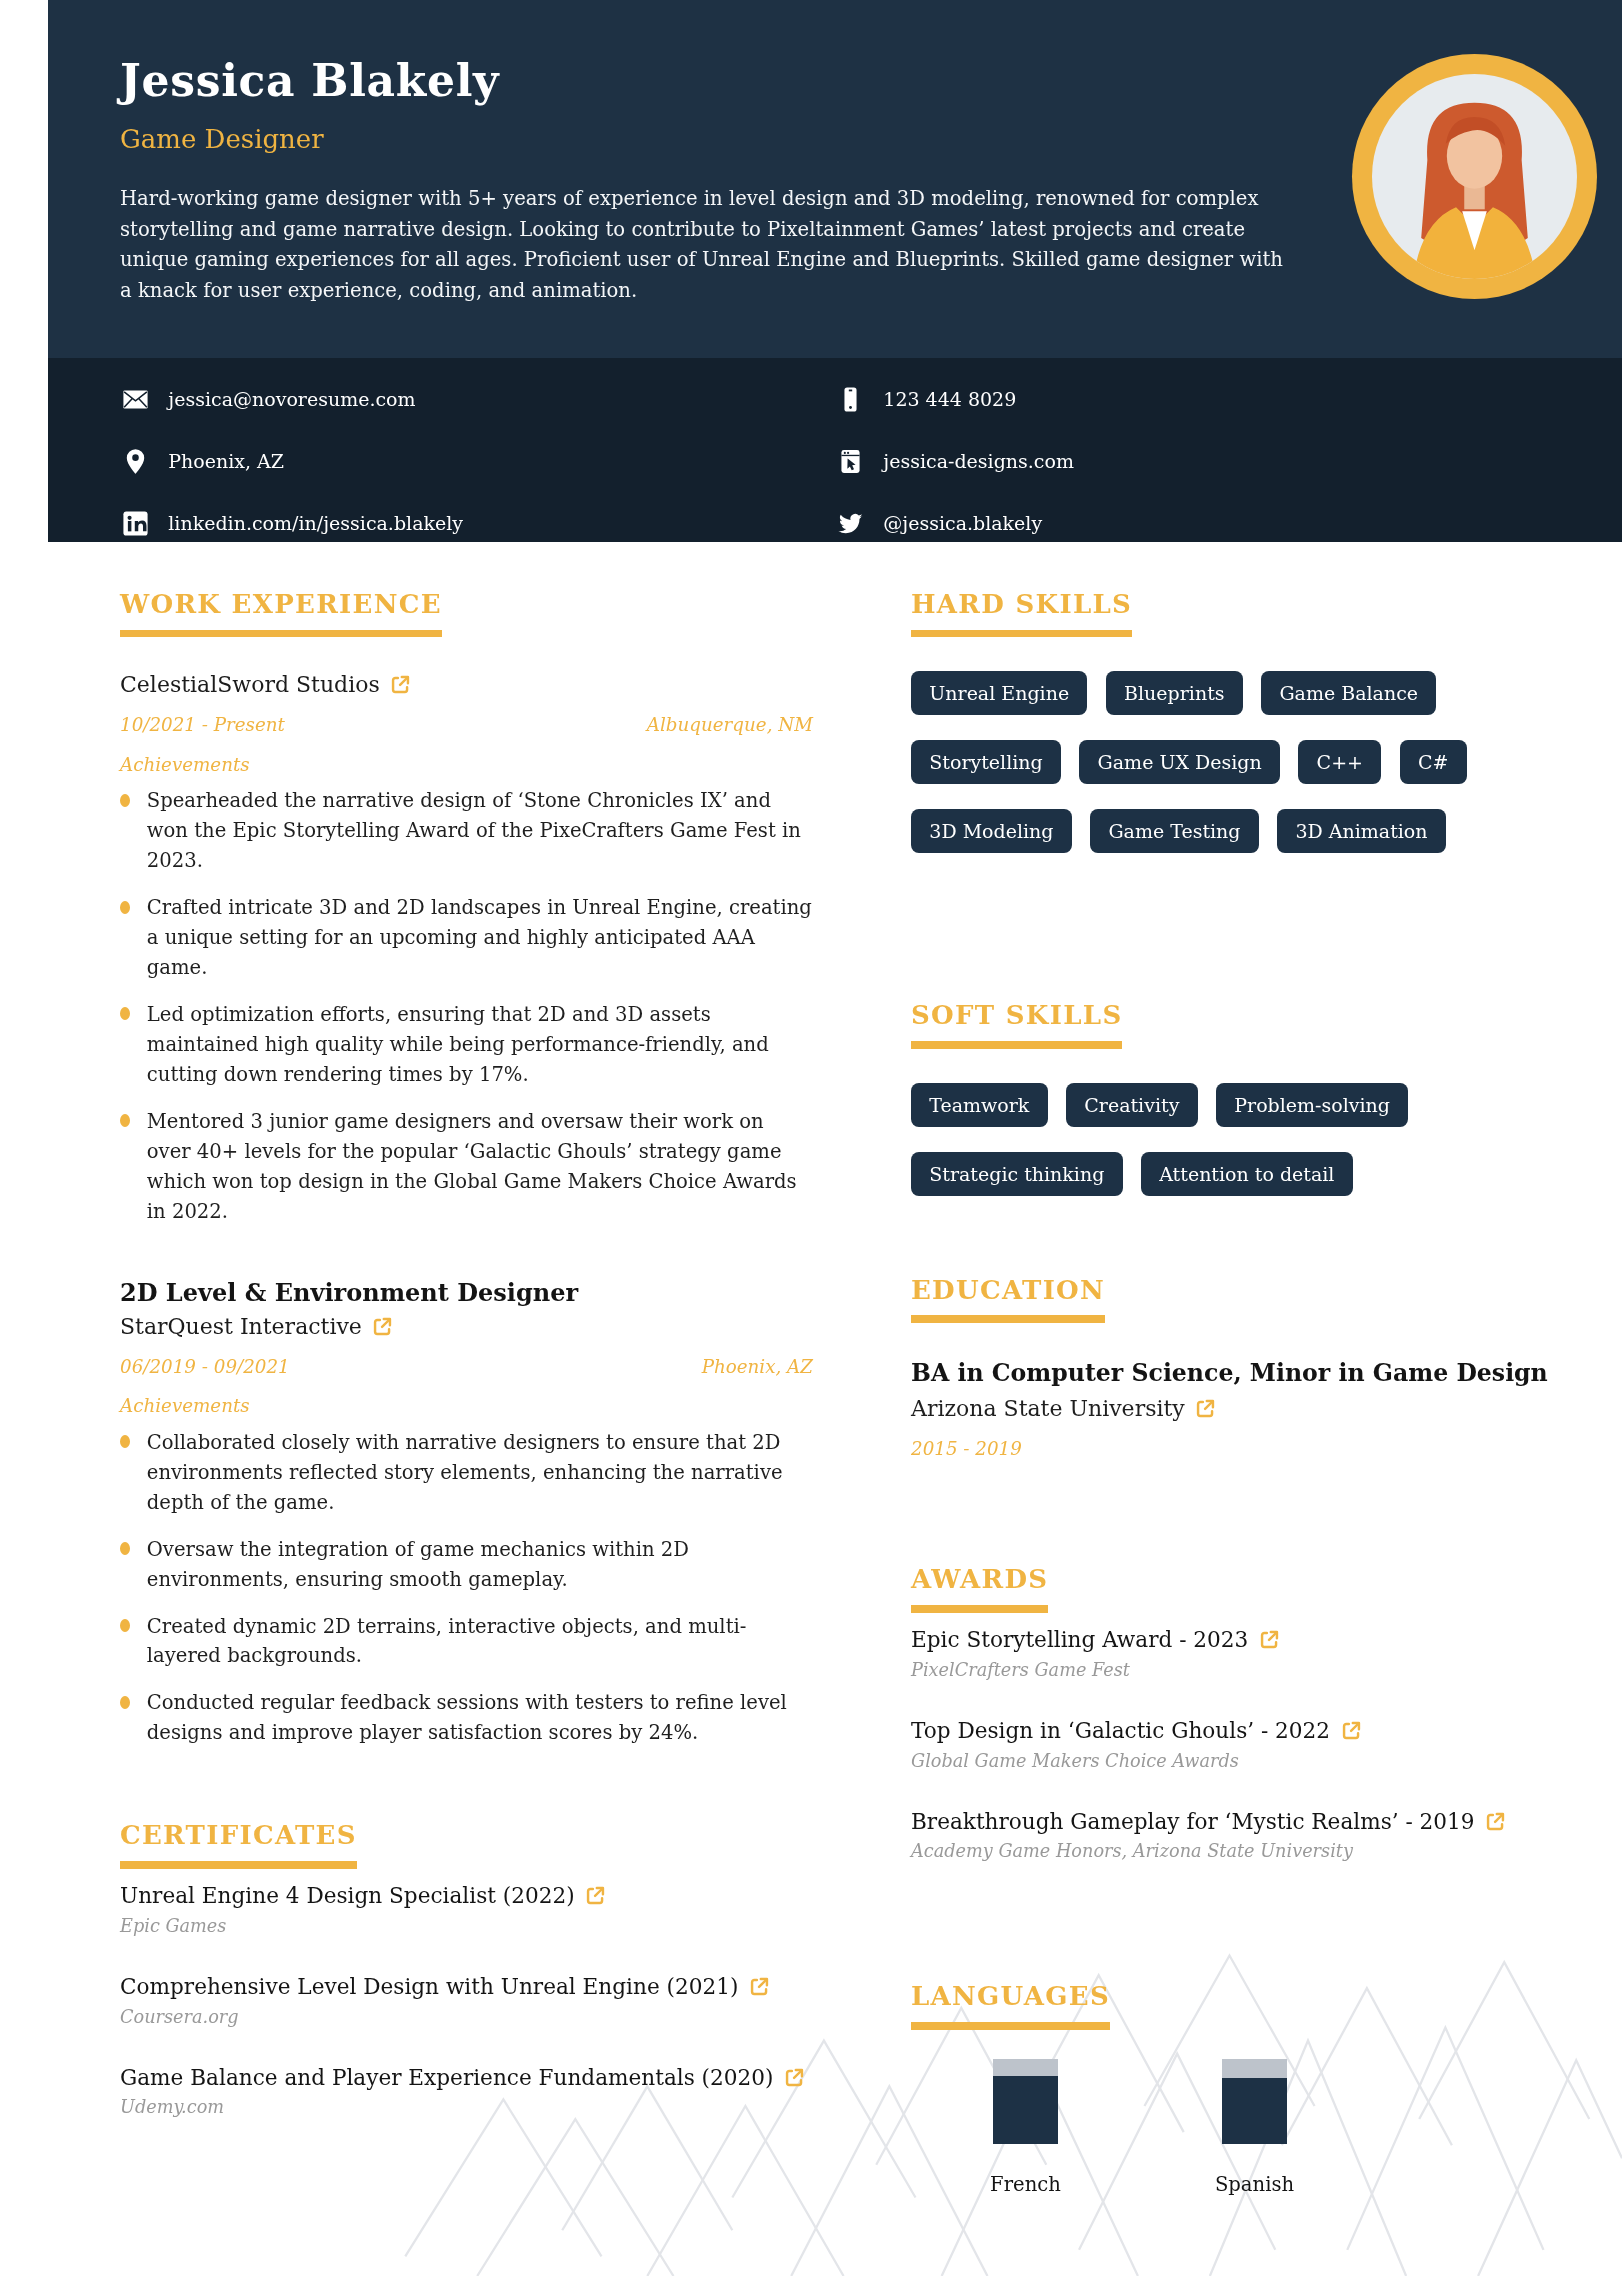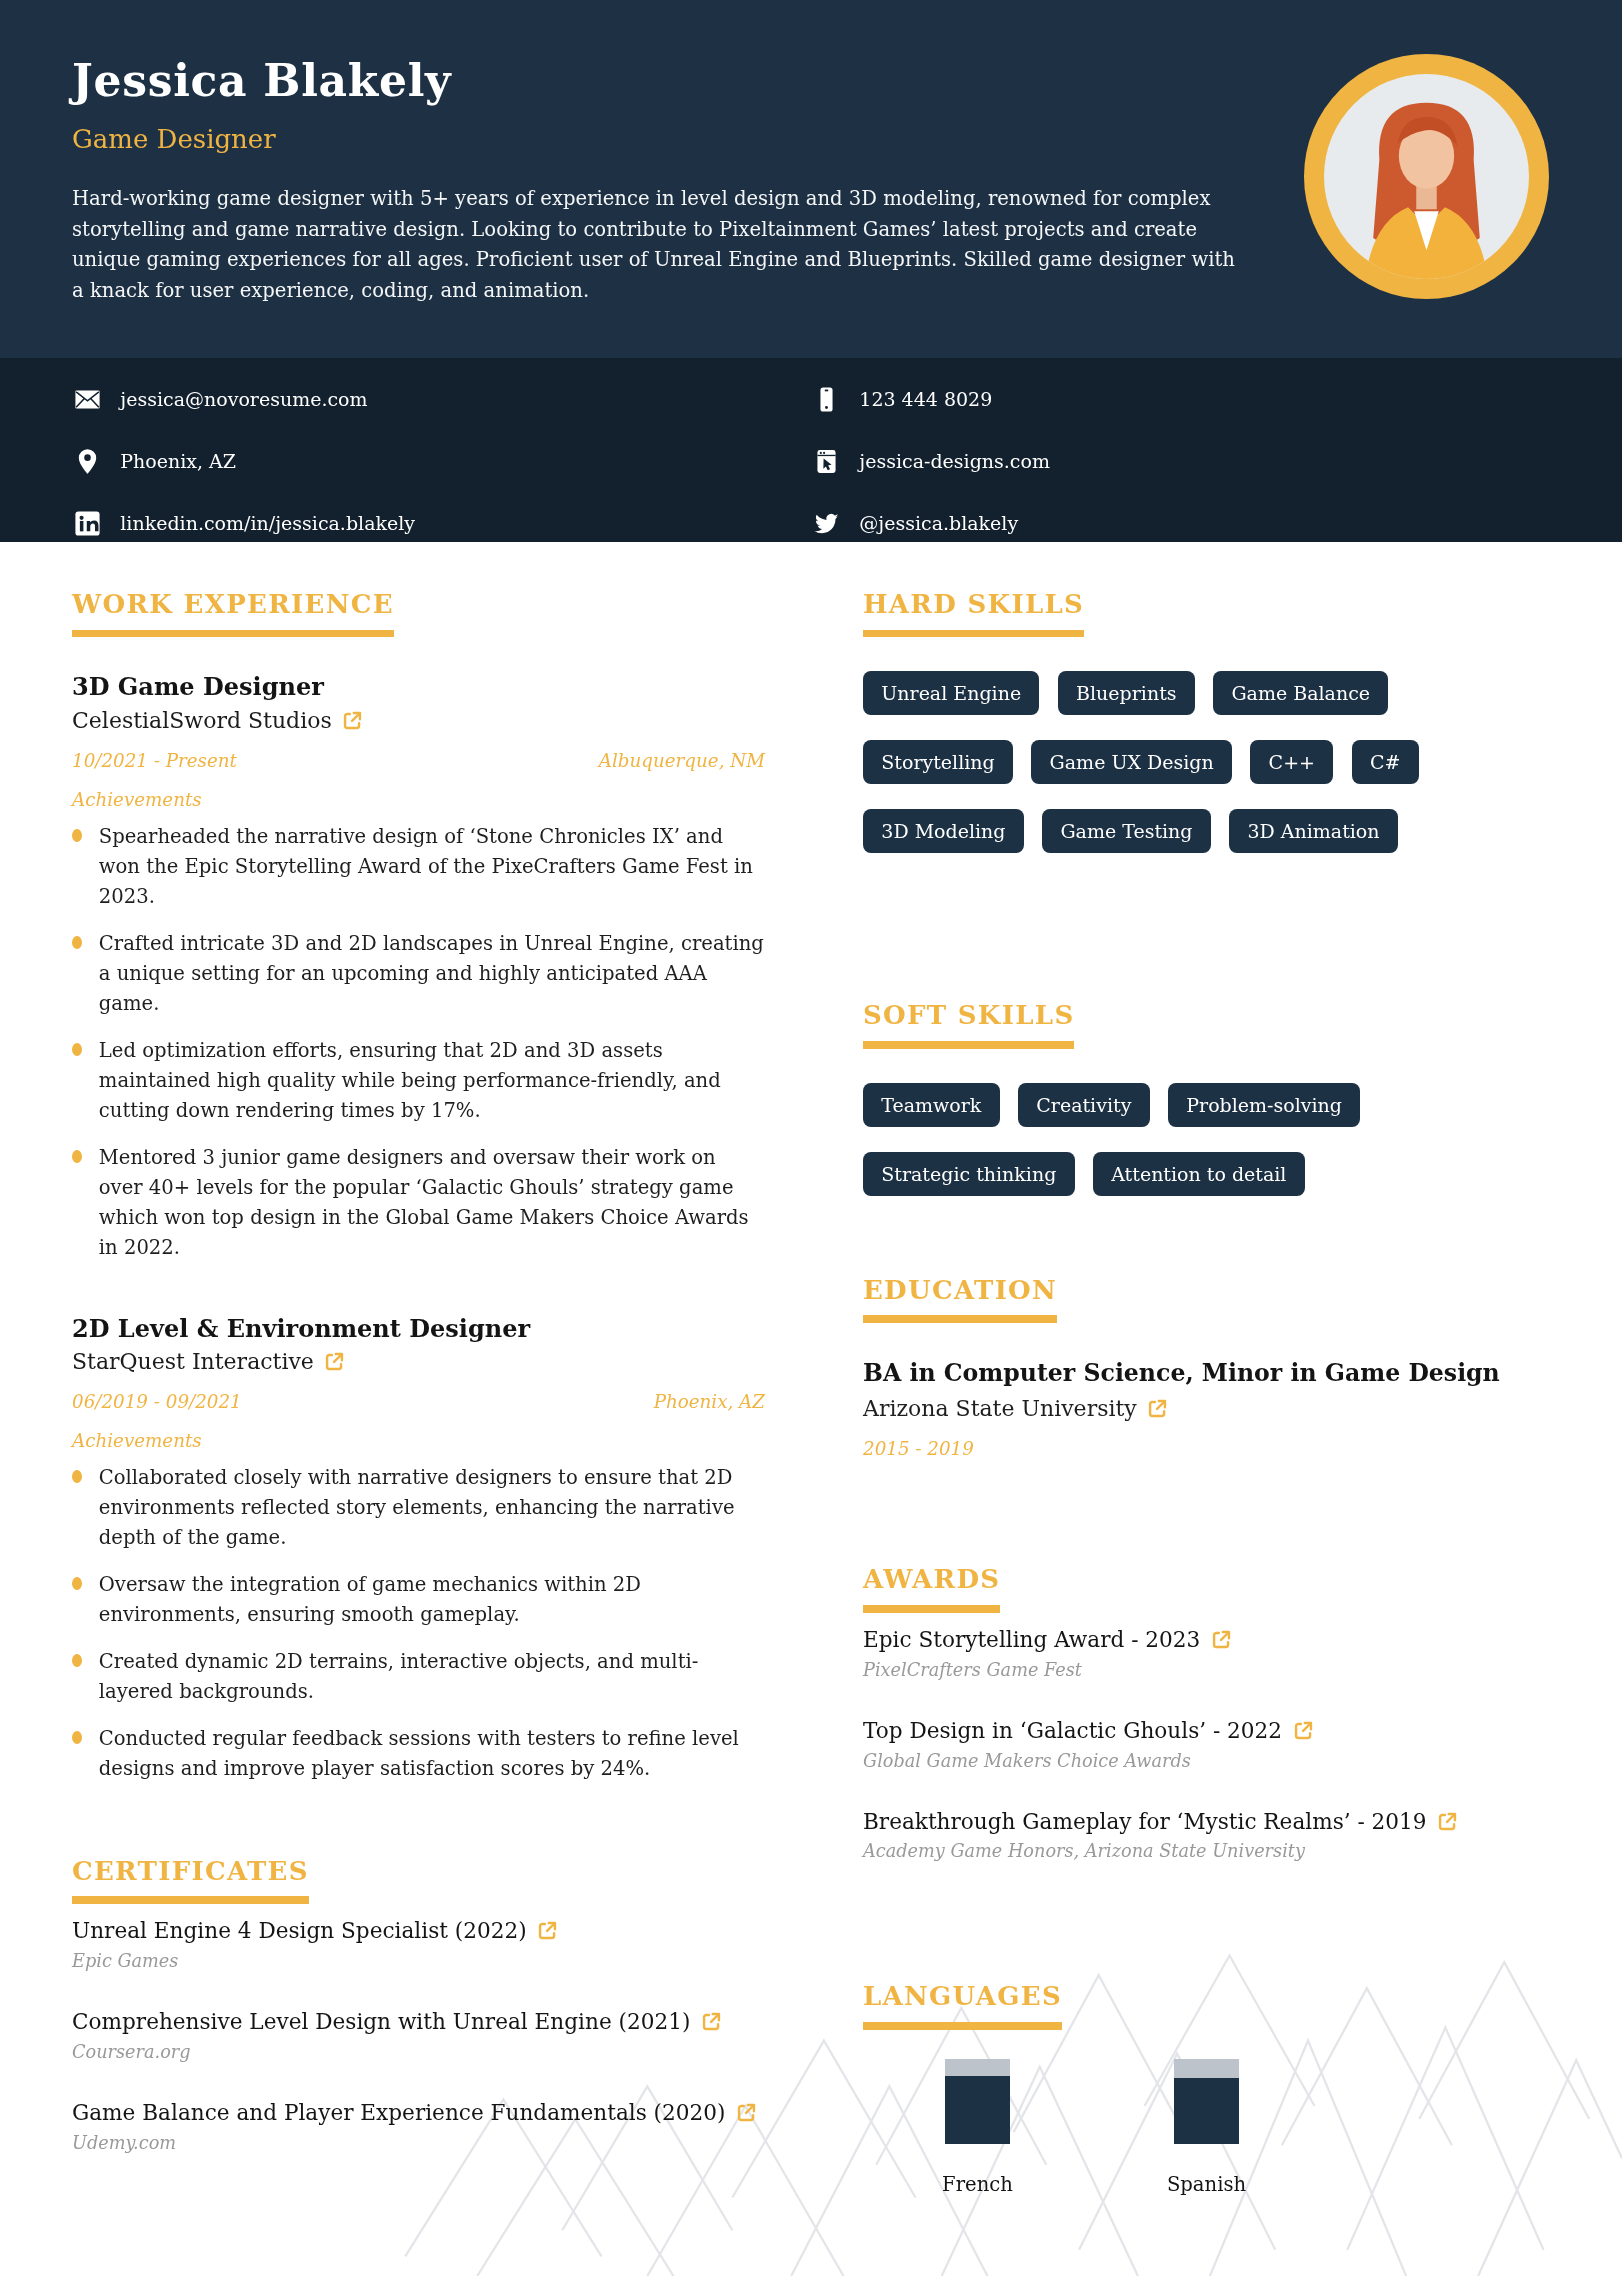--- a/index.html
+++ b/index.html
@@ -1,18 +1,18 @@
 <!DOCTYPE html>
 <html style="font-size:10.5px"><head>
 <meta charset="utf-8">
 <style>
   * { margin:0; padding:0; box-sizing:border-box; }
   html,body { background:#ffffff; }
   body { font-family:"DejaVu Serif","Liberation Serif",serif; color:#1f1f1f; }
-  .page { position:relative; width:1622px; height:2295px; background:#fff; overflow:hidden; }
+  .page { position:relative; width:1622px; height:2295px; background:#fff; overflow:hidden;padding-left:48px; }
 
   
   .hero { position:relative; height:358px; background:#1e3144; color:#fff; padding:55px 72px 0 72px; z-index:2; }
   .hero-name { font-size:44px; font-weight:700; letter-spacing:0.7px; }
   .hero-role { font-size:26px; color:#f0b442; margin-top:18.3px; }
   .hero-summary { margin-top:30px; font-size:19.6px; line-height:1.56; max-width:1164px; color:#f4f6f8; }
   .photo-ring { position:absolute; left:1304px; top:54px; width:245px; height:245px; border-radius:50%;
                 background:#f0b442; display:flex; align-items:center; justify-content:center; }
   .photo-ring svg { width:205px; height:205px; border-radius:50%; display:block; }
 
@@ -184,21 +184,20 @@
     </div>
   </div>
 
   <div class="main">
 
     <div class="col-left">
       <span class="sec">WORK EXPERIENCE</span>
 
       
       <div class="job">
-        <div class="job-title">3D Game Designer</div>
         <div class="job-company">
           <span>CelestialSword Studios</span>
           <span class="linkout">
             <svg viewBox="0 0 24 24" fill="none" stroke="#F0B442" stroke-width="2.8" stroke-linecap="round" stroke-linejoin="round">
                 <path d="M9 4.5H6A2.5 2.5 0 0 0 3.5 7v11A2.5 2.5 0 0 0 6 20.5h11a2.5 2.5 0 0 0 2.5-2.5v-3"></path>
                 <path d="M13.5 3.5H20.5V10.5"></path>
                 <path d="M20 4 11.5 12.5"></path>
               </svg>
           </span>
         </div>

